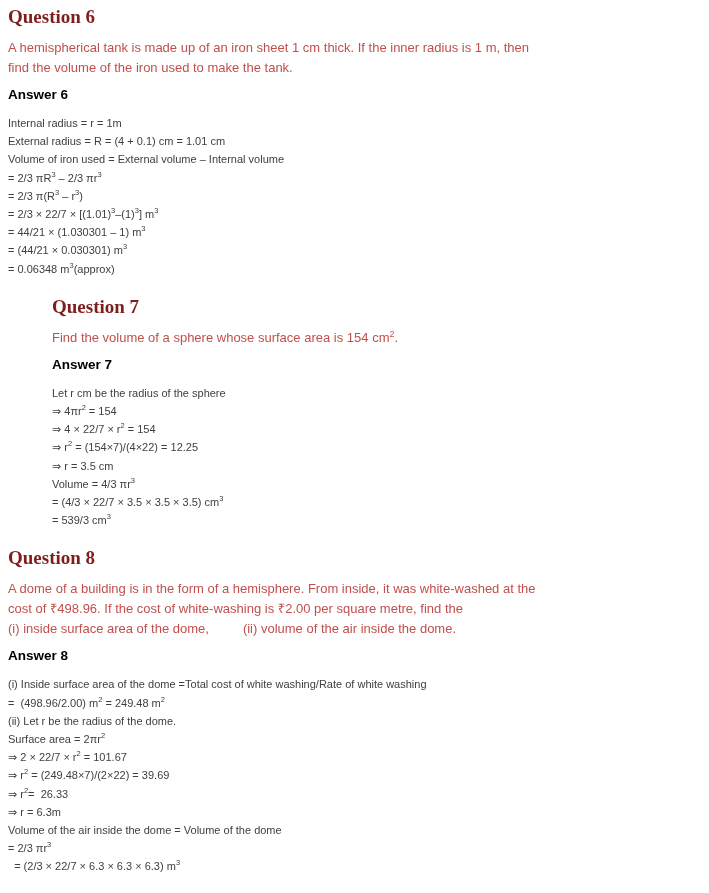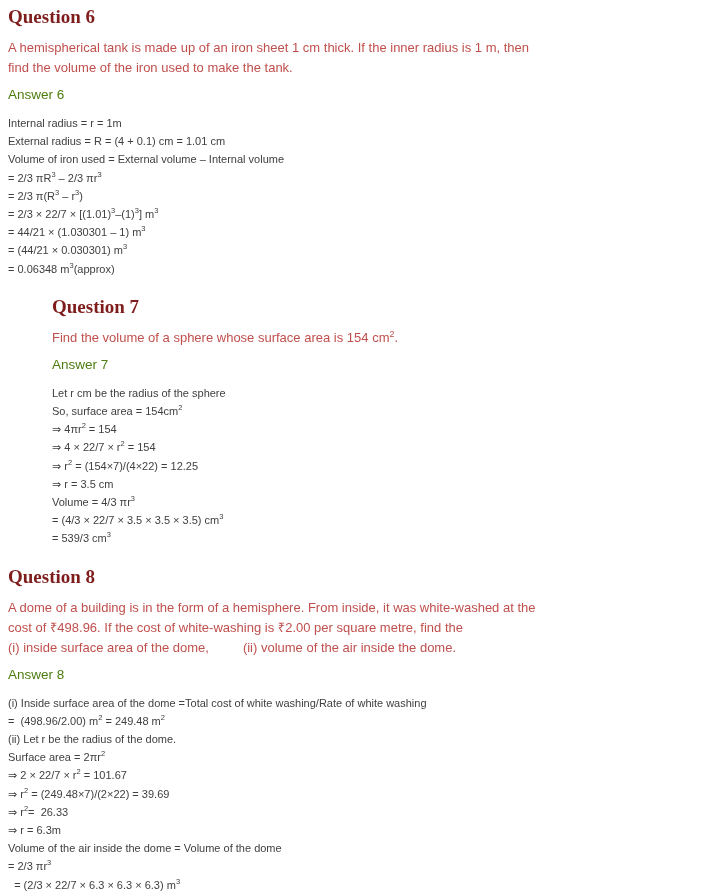--- a/index.html
+++ b/index.html
@@ -26,22 +26,22 @@
     font-size: 19px;
     font-weight: bold;
     color: #7f1d1d;
     line-height: 18px;
     margin: 0;
     padding: 4px 0 2px 0;
     font-family: Liberation Serif, serif;
   }
   .a-heading {
     font-size: 13.5px;
-    font-weight: normal;
-    color: #4d7c0f;
+    font-weight: bold;
+    color: #000000;
     line-height: 18px;
     margin: 0;
     padding: 4px 0 2px 0;
   }
   .q-body {
     font-size: 13px;
     color: #c0504d;
     line-height: 20px;
     margin: 0;
     padding: 10px 0 4px 0;
@@ -100,21 +100,20 @@
     <div class="q-heading">Question 7</div>
 
     <div class="q-body">
       <span>Find the volume of a sphere whose surface area is 154 cm</span><sup>2</sup><span>.</span>
     </div>
 
     <div class="a-heading">Answer 7</div>
 
     <div class="a-body">
       <div class="line"><span>Let r cm be the radius of the sphere</span></div>
-      <div class="line"><span>So, surface area = 154cm</span><sup>2</sup></div>
       <div class="line"><span>⇒ 4πr</span><sup>2</sup><span> = 154</span></div>
       <div class="line"><span>⇒ 4 × 22/7 × r</span><sup>2</sup><span> = 154</span></div>
       <div class="line"><span>⇒ r</span><sup>2</sup><span> = (154×7)/(4×22) = 12.25</span></div>
       <div class="line"><span>⇒ r = 3.5 cm</span></div>
       <div class="line"><span>Volume = 4/3 πr</span><sup>3</sup></div>
       <div class="line"><span>= (4/3 × 22/7 × 3.5 × 3.5 × 3.5) cm</span><sup>3</sup></div>
       <div class="line"><span>= 539/3 cm</span><sup>3</sup></div>
     </div>
   </div>
 

